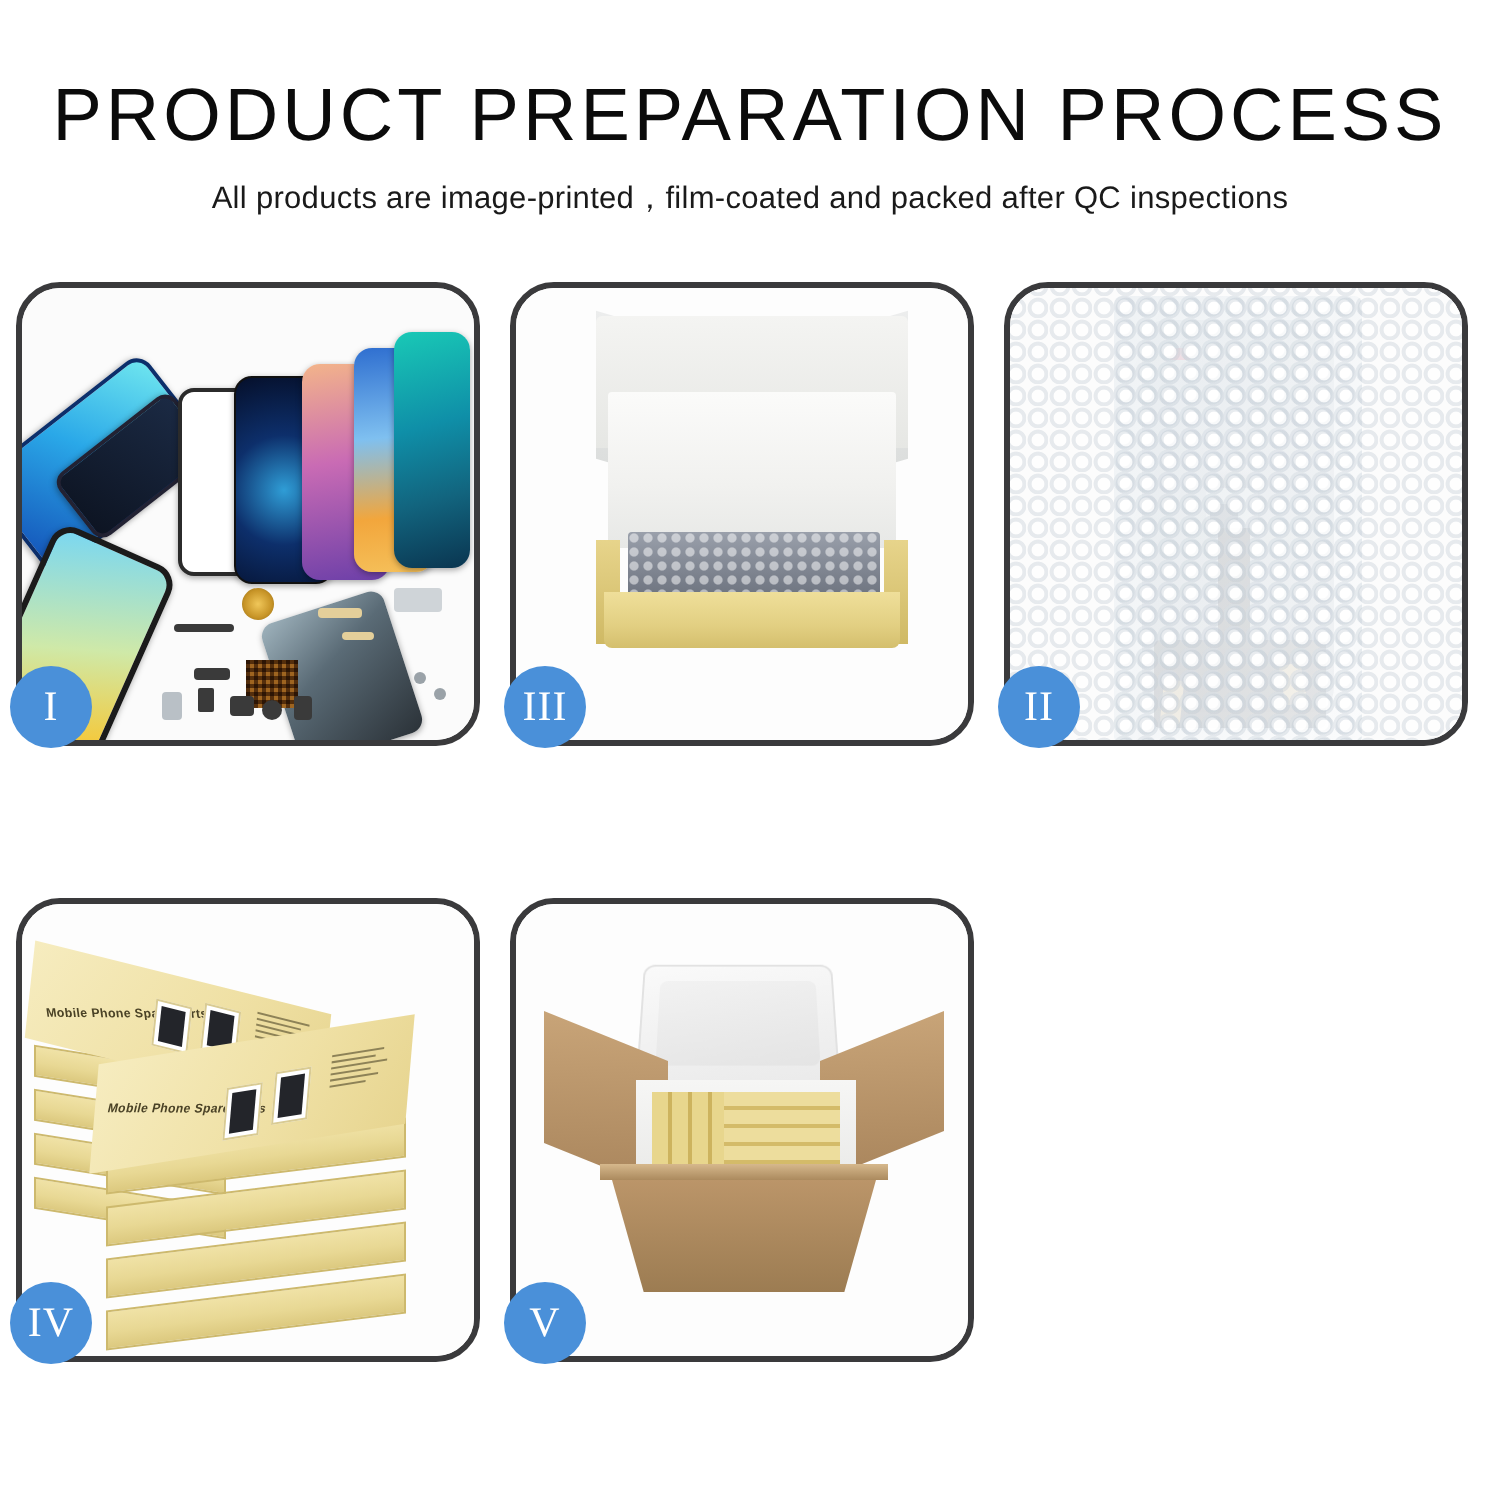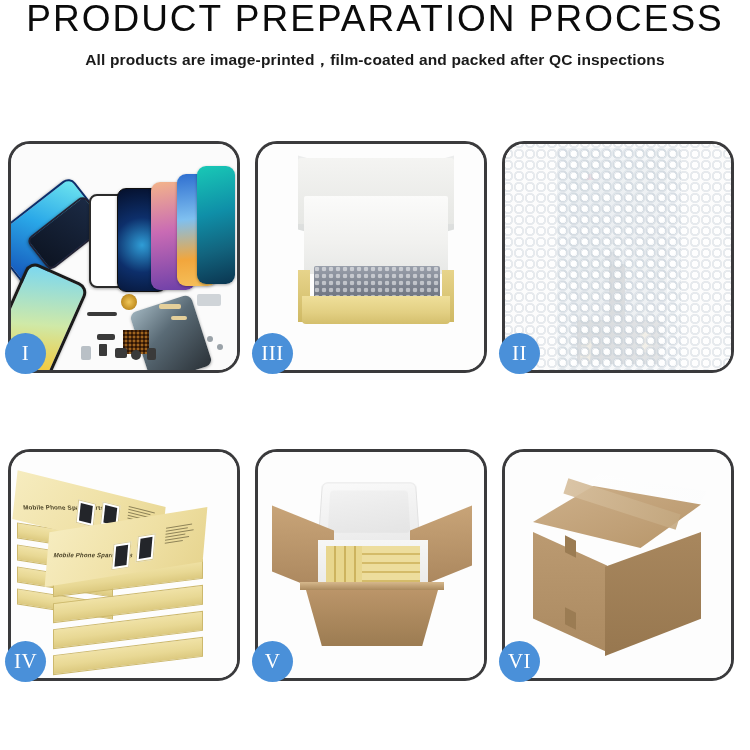--- a/index.html
+++ b/index.html
@@ -12,26 +12,27 @@
   .page { position: relative; width: 750px; height: 750px; background:#fff; }
 
   
   .header { position:absolute; left:0; top:0; width:750px; text-align:center; }
   .title {
     font-size: 37px;
     font-weight: 400;
     letter-spacing: 2.0px;
     color: #0b0b0b;
     line-height: 1;
+    padding-top: 39px;
     white-space: nowrap;
     font-family: "Liberation Sans", sans-serif;
   }
   .subtitle {
     font-size: 15.5px;
-    font-weight: 700;
+    font-weight: 400;
     color: #1a1a1a;
     letter-spacing: 0.15px;
     padding-top: 13px;
     white-space: nowrap;
     font-family: "Liberation Sans", sans-serif;
   }
 
   
   .grid {
     position:absolute; left:8px; top:141px;
@@ -450,27 +451,15 @@
         <div class="v-flap-r"></div>
         <div class="v-foambox"></div>
         <div class="v-yellow"></div>
         <div class="v-yellow2"></div>
         <div class="v-rim"></div>
         <div class="v-body-trap"></div>
       </div>
       <div class="badge">V</div>
     </div>
 
-    <div class="panel">
-      <div class="panel-inner p6">
-        <div class="c-wrap"></div>
-        <div class="c-top"></div>
-        <div class="c-left"></div>
-        <div class="c-right"></div>
-        <div class="c-tape"></div>
-        <div class="c-seam-a"></div>
-        <div class="c-seam-b"></div>
-      </div>
-      <div class="badge">VI</div>
-    </div>
 
   </div>
 </div>
 
 </body></html>

